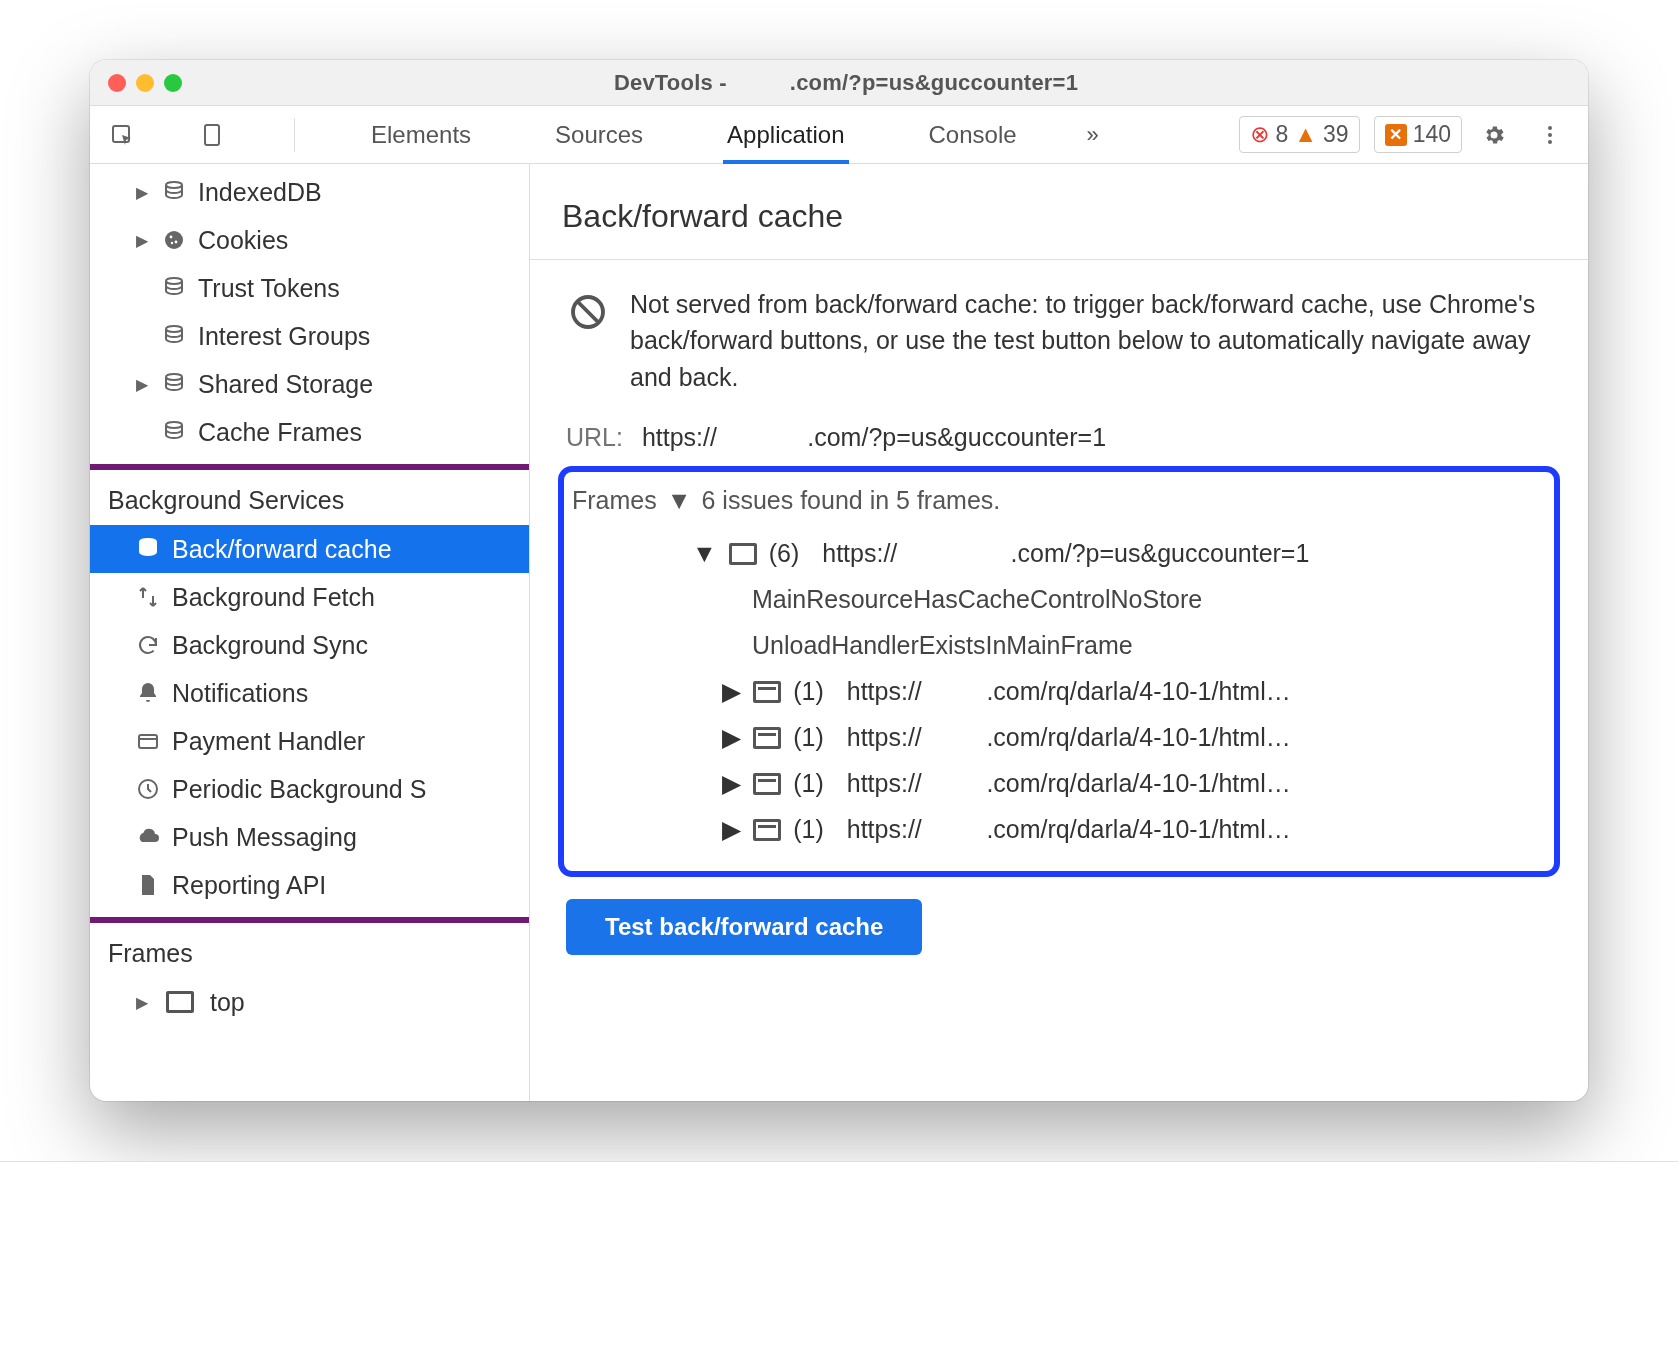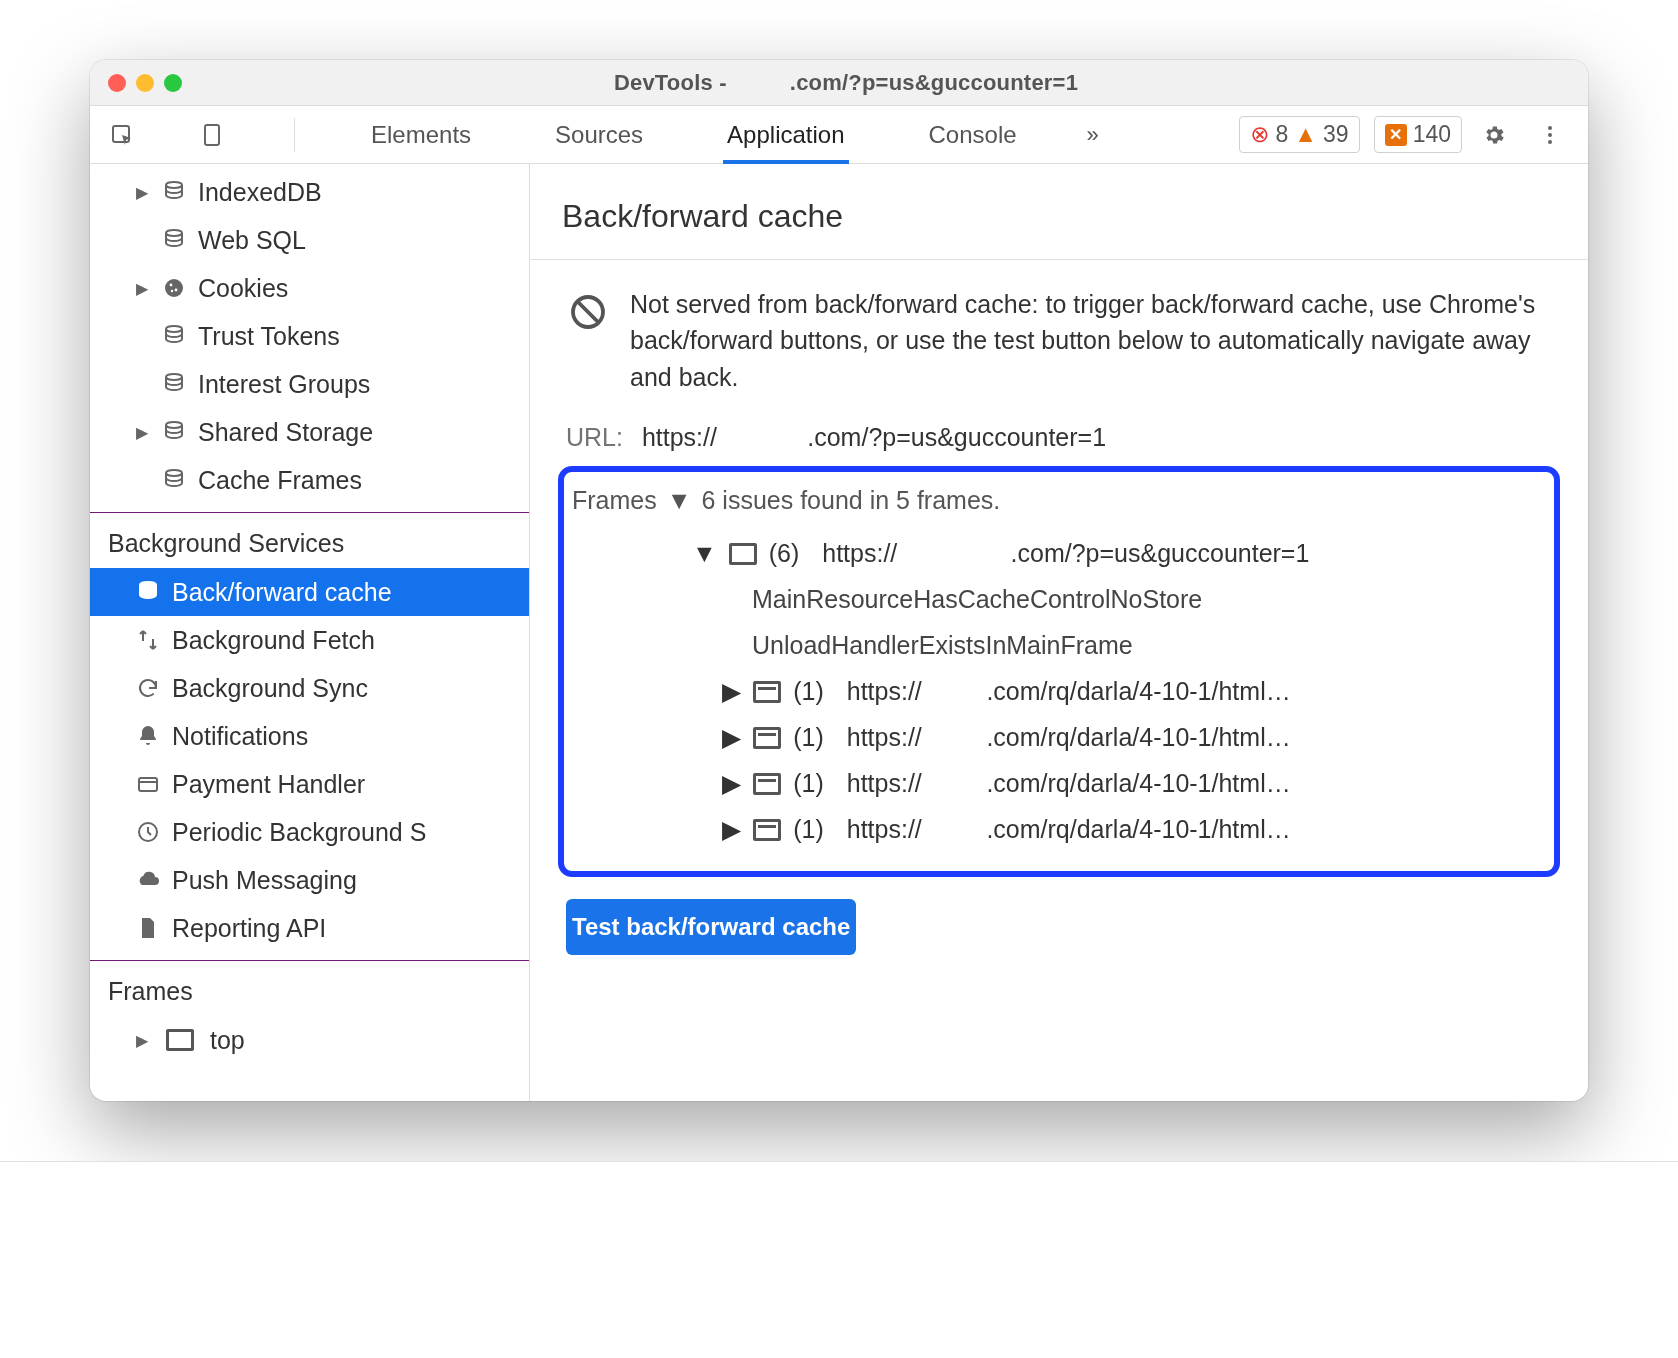--- a/index.html
+++ b/index.html
@@ -20,38 +20,38 @@
 .toolbar-right{margin-left:auto;display:flex;align-items:center;gap:14px;}
 .badge{border:1px solid #d0d0d0;border-radius:4px;padding:4px 10px 4px 10px;display:flex;align-items:center;gap:6px;font-size:23px;color:#555;}
 .err{color:#e53935;} .wrn{color:#e8700a;} .issuebox{background:#e8700a;color:#fff;border-radius:3px;display:inline-flex;align-items:center;justify-content:center;width:22px;height:22px;font-size:16px;font-weight:700;}
 .body{flex:1;display:flex;overflow:hidden;}
 .sidebar{width:440px;border-right:1px solid #dcdcdc;overflow:auto;padding-top:4px;font-size:25px;color:#333;}
 .tree{list-style:none;padding:0;margin:0;}
 .tree li{display:flex;align-items:center;height:48px;padding-left:22px;gap:12px;cursor:pointer;white-space:nowrap;}
 .tree li.level2{padding-left:46px;}
 .tree li.selected{background:#1572ed;color:#fff;}
 .tree li.selected svg{stroke:#fff;fill:#fff;}
-.section-title{font-size:25px;color:#333;padding:16px 18px 10px;border-top:1px solid #701a75;margin-top:8px;}
+.section-title{font-size:25px;color:#333;padding:16px 18px 10px;border-top:6px solid #701a75;margin-top:8px;}
 svg.icon{width:24px;height:24px;stroke:#666;fill:none;stroke-width:2;}
 svg.icon.fill{fill:#666;stroke:none;}
 .caret{font-size:16px;color:#666;width:14px;display:inline-block;}
 .main{flex:1;padding:24px 28px 24px 28px;overflow:auto;}
 .main h1{font-weight:500;font-size:32px;margin:10px 0 24px 4px;color:#333;}
 .divider{height:1px;background:#e0e0e0;margin:0 -28px 26px -28px;}
 .row{display:flex;align-items:flex-start;gap:20px;margin-bottom:28px;margin-left:8px;}
 .nope{width:44px;height:44px;flex:0 0 44px;display:flex;align-items:center;justify-content:center;margin-top:4px;}
 .desc{font-size:25px;line-height:1.45;color:#333;}
 .url-row{font-size:25px;margin-left:8px;margin-bottom:14px;}
 .url-row .lbl{color:#737373;margin-right:12px;}
 .highlight{border:6px solid #1d3cff;border-radius:14px;margin:8px 0 22px 0;padding:14px 12px 18px 8px;font-size:25px;color:#444;}
 .fr-head{display:flex;align-items:center;gap:10px;margin-bottom:16px;color:#555;}
 .fr-tree{padding-left:120px;}
 .fr-row{display:flex;align-items:center;gap:8px;height:46px;white-space:nowrap;overflow:hidden;text-overflow:ellipsis;color:#333;}
 .fr-sub{padding-left:60px;height:46px;display:flex;align-items:center;}
-.btn{display:inline-block;background:#1a73e8;color:#fff;border:none;border-radius:6px;padding:14px 6px;font-size:24px;font-weight:600;cursor:pointer;margin-left:8px;}
+.btn{display:inline-block;background:#1a73e8;color:#fff;border:none;border-radius:6px;padding:14px 39px;font-size:24px;font-weight:600;cursor:pointer;margin-left:8px;}
 .frameicon{display:inline-flex;width:28px;height:22px;border:3px solid #555;border-radius:2px;position:relative;margin:0 4px;}
 .frameicon.sub::before{content:"";position:absolute;left:2px;right:2px;top:3px;height:3px;background:#555;}
 </style>
 </head>
 <body>
 
 <div class="window">
 <div class="frame">
 
   <div class="titlebar">
@@ -116,29 +116,20 @@
         <li class="level2">
               <span class="caret">▶</span>
               <svg class="icon" viewBox="0 0 24 24">
                 <ellipse cx="12" cy="5" rx="8" ry="3"></ellipse>
                 <path d="M4 5v5c0 1.6 3.6 3 8 3s8-1.4 8-3V5"></path>
                 <path d="M4 10v5c0 1.6 3.6 3 8 3s8-1.4 8-3v-5"></path>
               </svg>
               <span>IndexedDB</span>
             </li>
         <li class="level2">
-              <span class="caret"></span>
-              <svg class="icon" viewBox="0 0 24 24">
-                <ellipse cx="12" cy="5" rx="8" ry="3"></ellipse>
-                <path d="M4 5v5c0 1.6 3.6 3 8 3s8-1.4 8-3V5"></path>
-                <path d="M4 10v5c0 1.6 3.6 3 8 3s8-1.4 8-3v-5"></path>
-              </svg>
-              <span>Web SQL</span>
-            </li>
-        <li class="level2">
               <span class="caret">▶</span>
               <svg class="icon fill" viewBox="0 0 24 24">
                 <circle cx="12" cy="12" r="9"></circle>
                 <circle cx="9" cy="9" r="1.4" fill="#fff"></circle>
                 <circle cx="14" cy="14" r="1.4" fill="#fff"></circle>
                 <circle cx="10" cy="15" r="1.2" fill="#fff"></circle>
               </svg>
               <span>Cookies</span>
             </li>
         <li class="level2">

